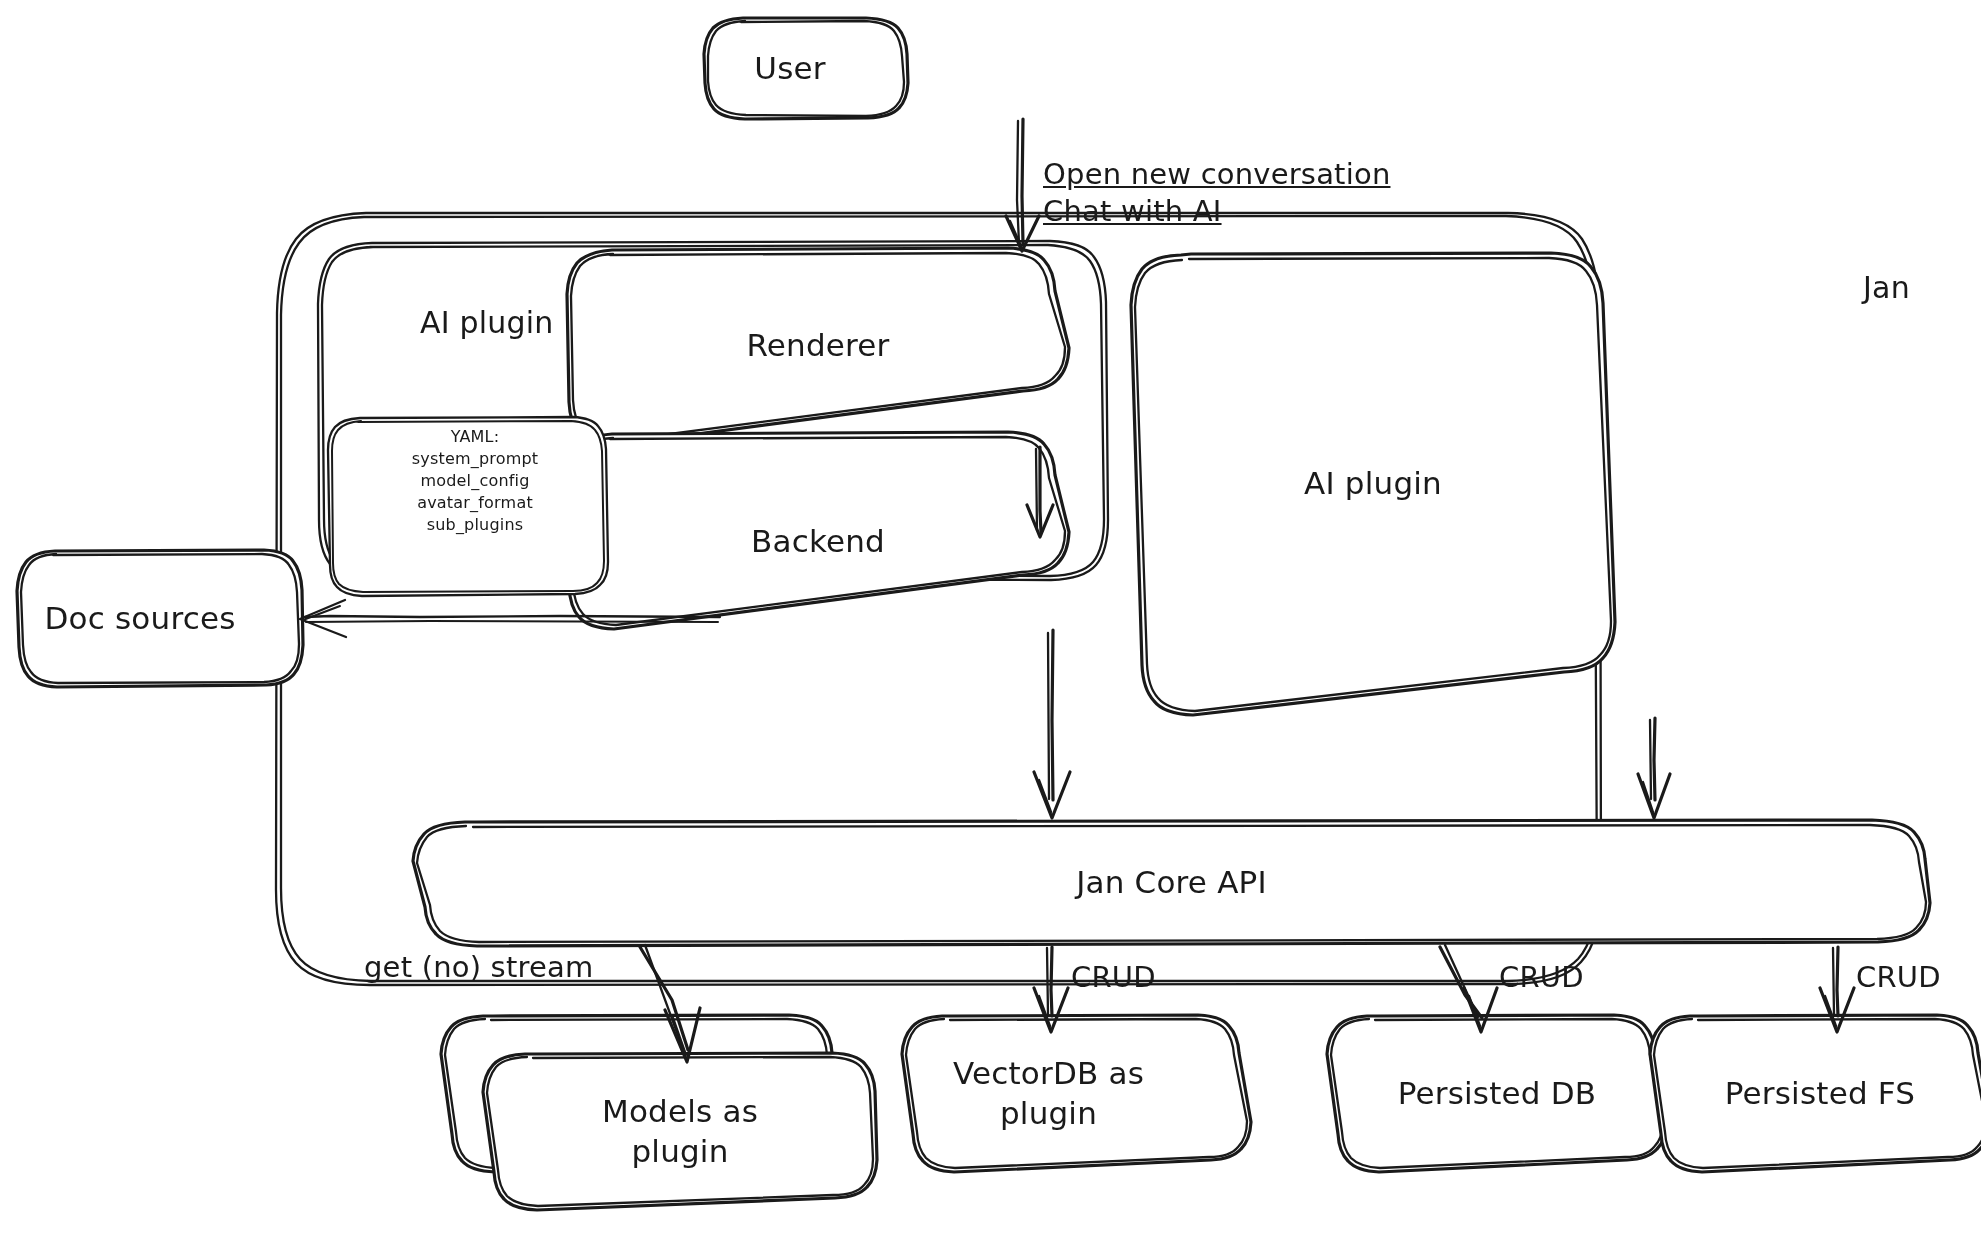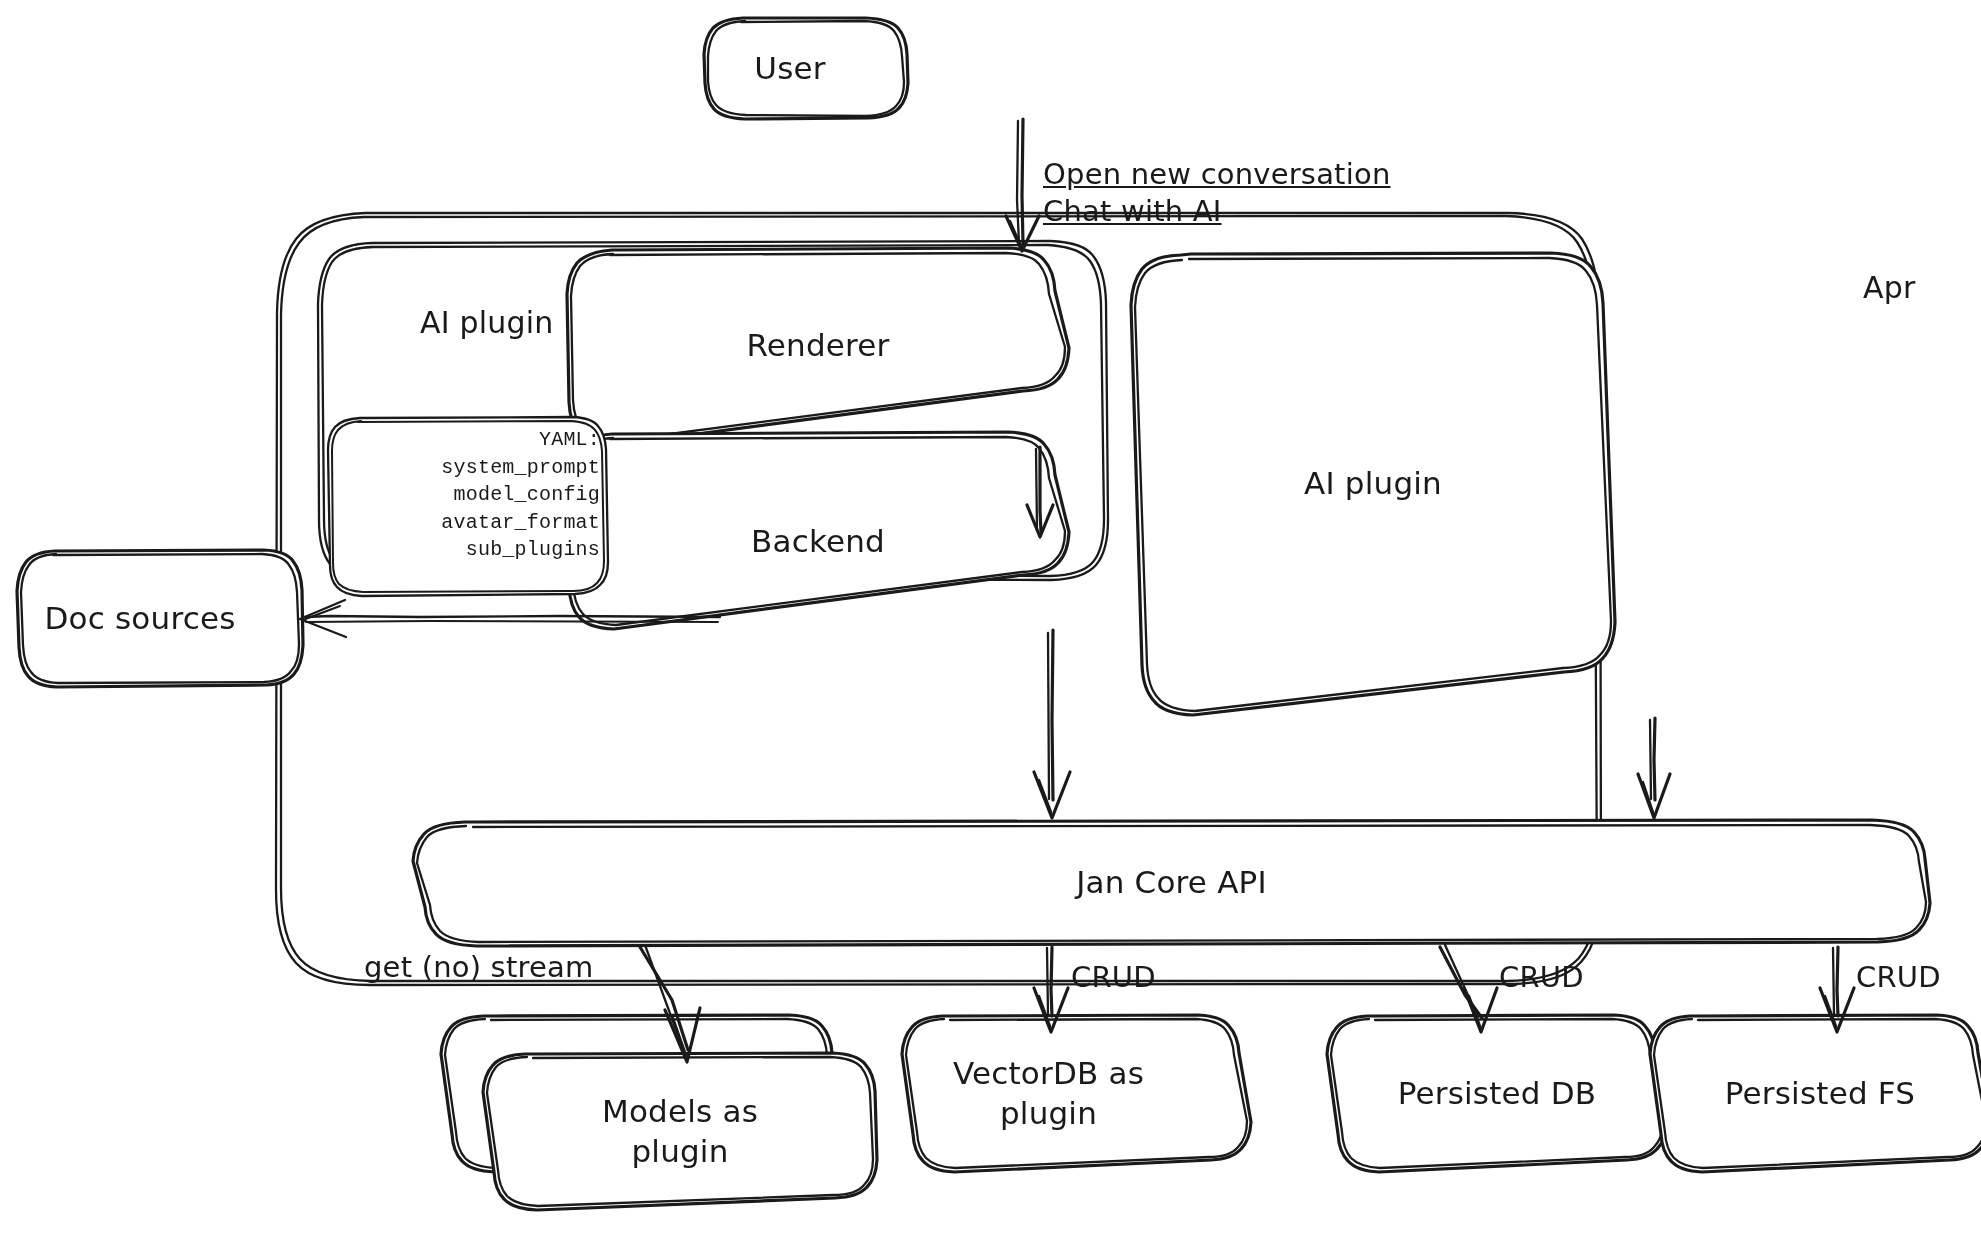--- a/index.html
+++ b/index.html
@@ -37,24 +37,23 @@
     text-align: center;
     font-size: 31px;
   }
   .group-label {
     font-size: 30px;
   }
   .edge-label {
     font-size: 29px;
   }
   .yaml-label {
-    font-size: 20px;
+    font-size: 16px;
     line-height: 1.38;
-    text-align: right;
-    font-family: Liberation Mono, monospace;
+    text-align: center;
   }
   .center-box {
     display: flex;
     align-items: center;
     justify-content: center;
   }
 </style>
 </head>
 <body>
 
@@ -225,21 +224,21 @@
 
     <g>
       <path class="s" d="M1838 947 L1837 990 L1838 1016"></path>
       <path class="s2" d="M1833 948 L1834 1015"></path>
       <path class="s" d="M1820 988 L1837 1032 L1854 988"></path>
       <path class="s2" d="M1825 996 L1836 1026"></path>
     </g>
 
   </svg>
 
-  <div class="lbl group-label" style="left:1863px; top:269px;">Apr</div>
+  <div class="lbl group-label" style="left:1863px; top:269px;">Jan</div>
 
   <div class="lbl group-label" style="left:420px; top:304px;">AI plugin</div>
 
   <div class="lbl node-label center-box" style="left:704px; top:18px; width:172px; height:101px;">
     <span>User</span>
   </div>
 
   <div class="lbl edge-label" style="left:1043px; top:156px;text-decoration:underline;">Open new conversation
 Chat with AI</div>
 

